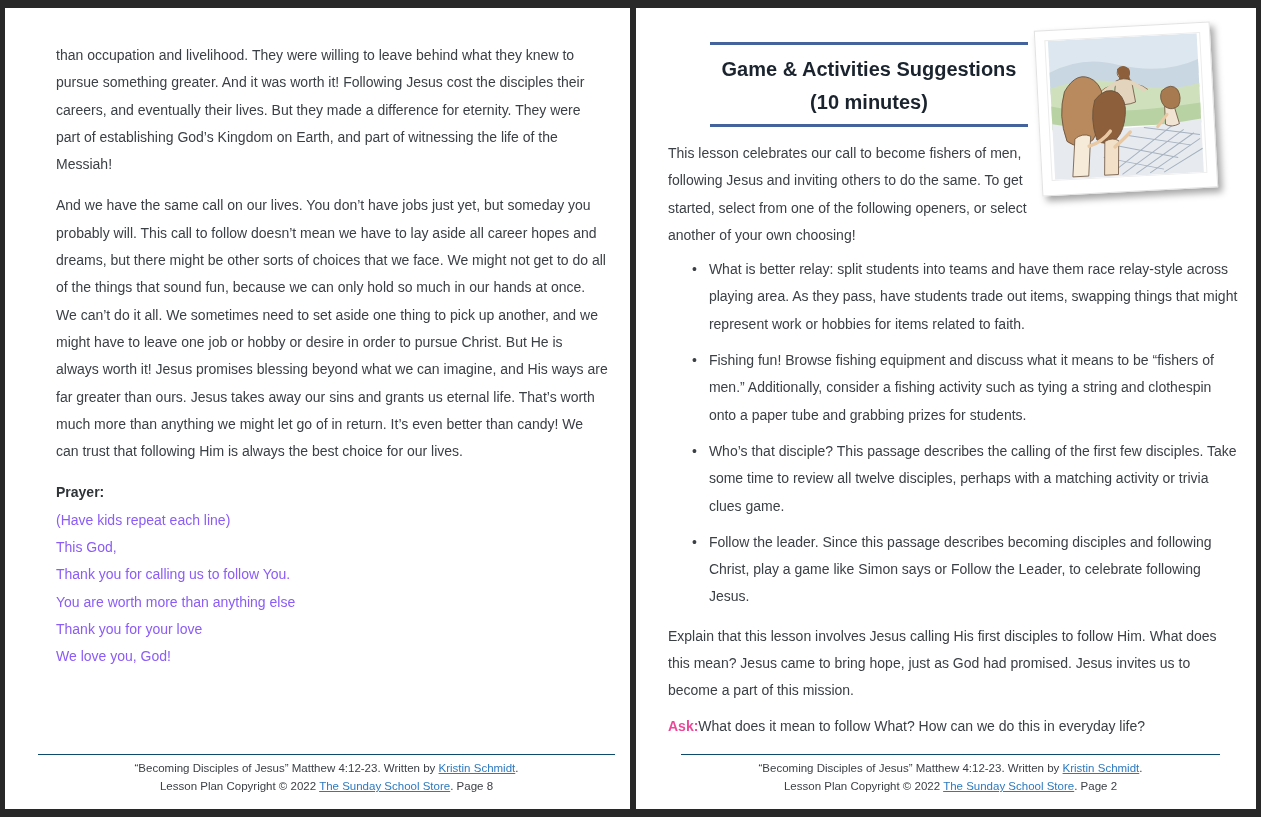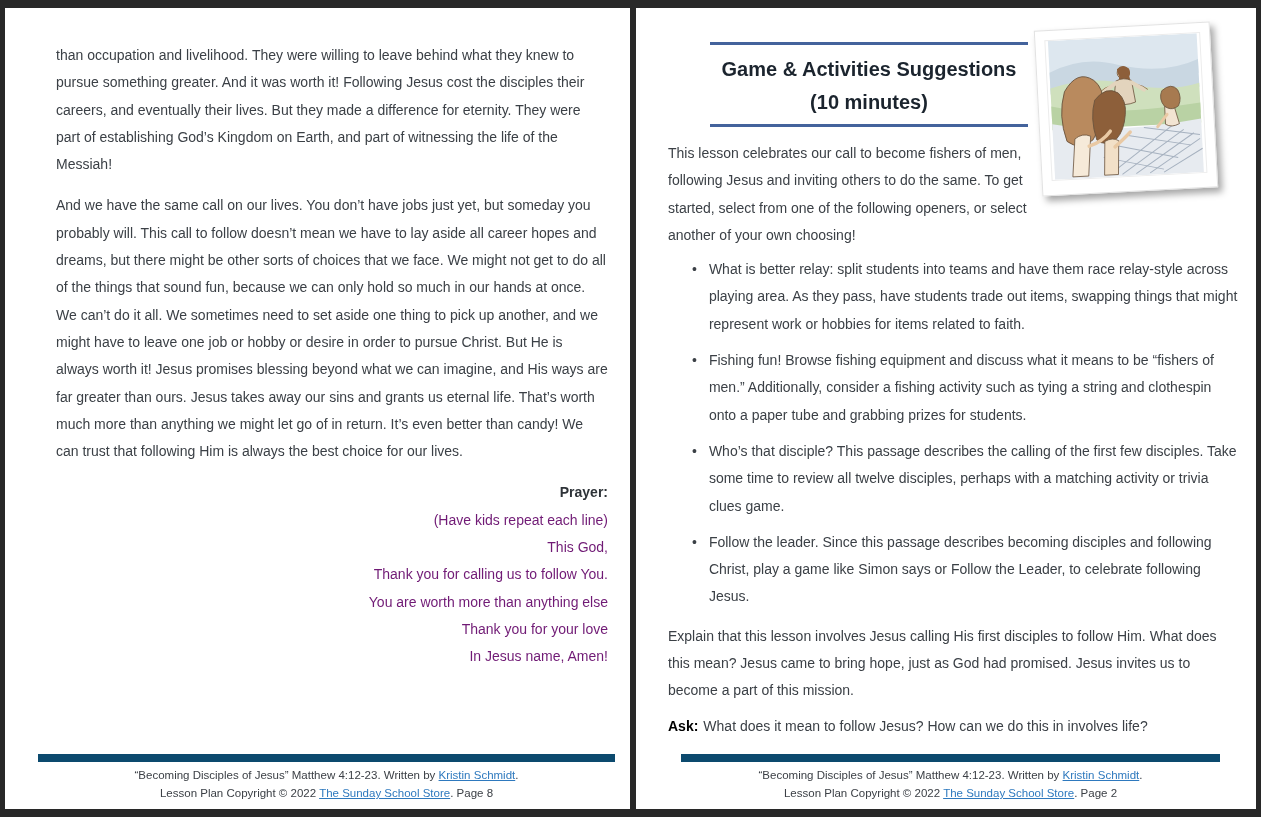--- a/index.html
+++ b/index.html
@@ -22,23 +22,23 @@
   .page-right { left: 636px; width: 620px; }
 
   
   .left-content { padding: 34px 22px 0 35px; }
   .para {
     font-size: 14px;
     line-height: 27.3px;
     margin-bottom: 14px;
     color: #3b4046;
   }
-  .prayer { text-align: right; margin-top: 11px; font-size: 14px; line-height: 27.3px; }
+  .prayer { text-align: left; margin-top: 11px; font-size: 14px; line-height: 27.3px; }
   .prayer-title { font-weight: bold; color: #2e3338; }
-  .prayer-line { color: #701a75; }
+  .prayer-line { color: #8b5cf6; }
 
   
   .heading-block {
     margin: 34px 0 0 74px;
     width: 318px;
     text-align: center;
   }
   .heading-rule { height: 3px; background: #44639c; }
   .heading-text {
     padding: 8px 0 5px 0;
@@ -74,27 +74,27 @@
     font-size: 14px;
     line-height: 27.3px;
   }
   .bullet-dot { flex: 0 0 auto; font-size: 14px; line-height: 27.3px; }
   .closing {
     margin: 12px 14px 8px 32px;
     font-size: 14px;
     line-height: 27.3px;
   }
   .ask-line { margin: 0 14px 0 32px; font-size: 14px; line-height: 27.3px; }
-  .ask-label { font-weight: bold; color: #000000; margin-right: 5px; }
+  .ask-label { font-weight: bold; color: #ec4899; }
 
   
   .footer {
     position: absolute;
     top: 746px;
-    border-top: 8px solid #0c4a6e;
+    border-top: 1px solid #0c4a6e;
     text-align: center;
     font-size: 11.5px;
     line-height: 18px;
     color: #3c4046;
     padding-top: 4px;
   }
   .footer-left  { left: 33px; right: 15px; }
   .footer-right { left: 45px; right: 36px; }
   .doc-link {
     color: #2e79be;
@@ -112,21 +112,21 @@
       <p class="para">than occupation and livelihood. They were willing to leave behind what they knew to pursue something greater. And it was worth it! Following Jesus cost the disciples their careers, and eventually their lives. But they made a difference for eternity. They were part of establishing God’s Kingdom on Earth, and part of witnessing the life of the Messiah!</p>
       <p class="para">And we have the same call on our lives. You don’t have jobs just yet, but someday you probably will. This call to follow doesn’t mean we have to lay aside all career hopes and dreams, but there might be other sorts of choices that we face. We might not get to do all of the things that sound fun, because we can only hold so much in our hands at once. We can’t do it all. We sometimes need to set aside one thing to pick up another, and we might have to leave one job or hobby or desire in order to pursue Christ. But He is always worth it! Jesus promises blessing beyond what we can imagine, and His ways are far greater than ours. Jesus takes away our sins and grants us eternal life. That’s worth much more than anything we might let go of in return. It’s even better than candy! We can trust that following Him is always the best choice for our lives.</p>
 
       <div class="prayer">
         <div class="prayer-title">Prayer:</div>
         <div class="prayer-line">(Have kids repeat each line)</div>
         <div class="prayer-line">This God,</div>
         <div class="prayer-line">Thank you for calling us to follow You.</div>
         <div class="prayer-line">You are worth more than anything else</div>
         <div class="prayer-line">Thank you for your love</div>
-        <div class="prayer-line">In Jesus name, Amen!</div>
+        <div class="prayer-line">We love you, God!</div>
       </div>
     </div>
 
     <div class="footer footer-left">
       <div><span>“Becoming Disciples of Jesus” Matthew 4:12-23.  Written by </span><span class="doc-link">Kristin Schmidt</span><span>.</span></div>
       <div><span>Lesson Plan Copyright © 2022 </span><span class="doc-link">The Sunday School Store</span><span>. Page 8</span></div>
     </div>
   </div>
 
   <div class="page page-right">
@@ -200,21 +200,21 @@
           <span>Who’s that disciple? This passage describes the calling of the first few disciples. Take some time to review all twelve disciples, perhaps with a matching activity or trivia clues game.</span>
         </li>
       <li>
           <span class="bullet-dot">•</span>
           <span>Follow the leader. Since this passage describes becoming disciples and following Christ, play a game like Simon says or Follow the Leader, to celebrate following Jesus.</span>
         </li>
     </ul>
 
     <p class="closing">Explain that this lesson involves Jesus calling His first disciples to follow Him. What does this mean? Jesus came to bring hope, just as God had promised. Jesus invites us to become a part of this mission.</p>
 
-    <p class="ask-line"><span class="ask-label">Ask:</span><span>What does it mean to follow Jesus? How can we do this in involves life?</span></p>
+    <p class="ask-line"><span class="ask-label">Ask:</span><span>What does it mean to follow What? How can we do this in everyday life?</span></p>
 
     <div class="footer footer-right">
       <div><span>“Becoming Disciples of Jesus” Matthew 4:12-23.  Written by </span><span class="doc-link">Kristin Schmidt</span><span>.</span></div>
       <div><span>Lesson Plan Copyright © 2022 </span><span class="doc-link">The Sunday School Store</span><span>. Page 2</span></div>
     </div>
   </div>
 
 </div>
 
 </body></html>

